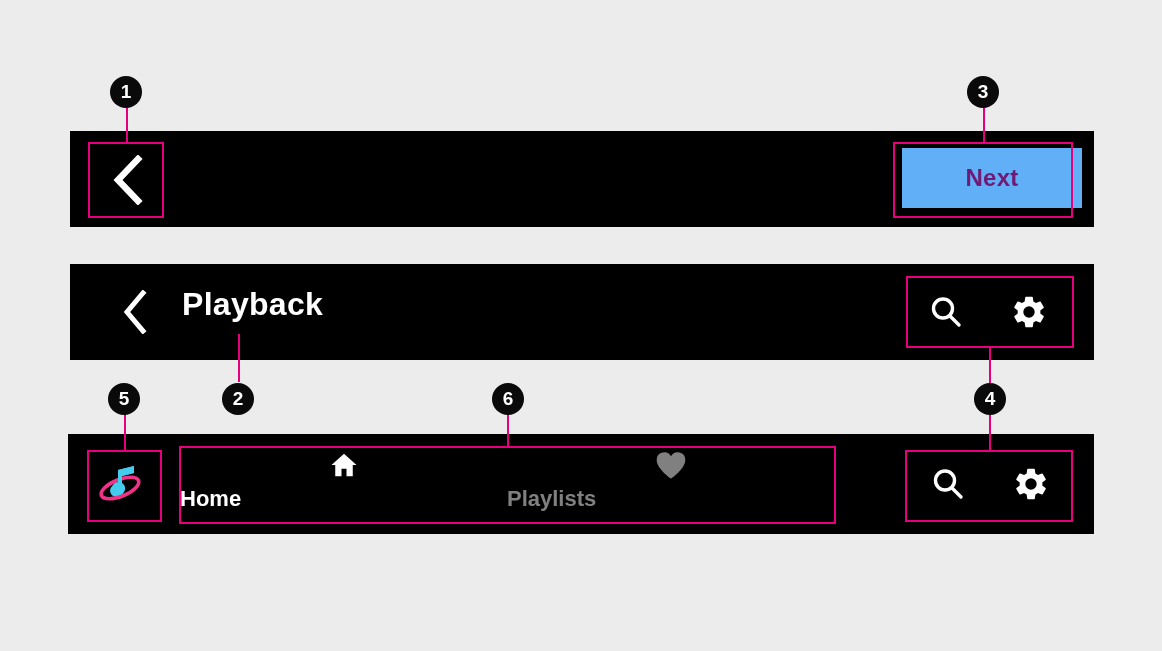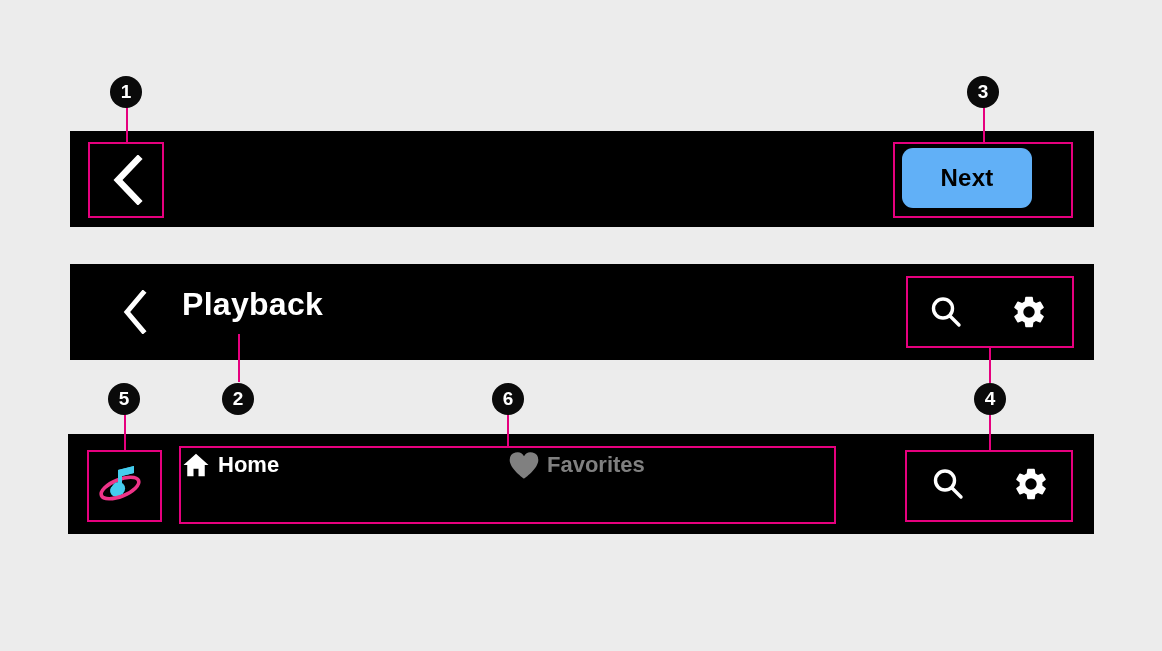--- a/index.html
+++ b/index.html
@@ -43,28 +43,28 @@
     height: 75px;
     display: flex;
     align-items: center;
     justify-content: center;
   }
 
   #wizard-next-button {
     position: absolute;
     left: 832px;
     top: 17px;
-    width: 130px;
+    width: 180px;
     height: 60px;
     background: #61b0f7;
-    border-radius: 11px;
-    display: flex;
-    align-items: center;
-    justify-content: center;
-    color: #000000;
+    border-radius: 0;
+    display: flex;
+    align-items: center;
+    justify-content: center;
+    color: #701a75;
     font-size: 24px;
     font-weight: bold;
     letter-spacing: 0.2px;
   }
 
   
   #header-bar {
     left: 70px;
     top: 264px;
     width: 1024px;
@@ -131,22 +131,21 @@
     top: 14px;
     width: 654px;
     height: 72px;
     display: flex;
     align-items: flex-start;
   }
 
   .nav-tab {
     flex: 1 1 0;
     display: flex;
-    flex-direction: row;
-    align-items: center;
+    flex-direction: column;
     justify-content: flex-start;
     gap: 6px;
     color: #808080;
   }
   .nav-tab .nav-icon {
     height: 34px;
     display: flex;
     align-items: center;
     justify-content: center;
   }
@@ -277,21 +276,21 @@
         <span class="nav-label">Home</span>
       </div>
 
 
       <div class="nav-tab">
         <span class="nav-icon">
           <svg width="34" height="30" viewBox="0 0 24 22">
             <path fill="#808080" d="M12 21 C12 21 1.5 13.8 1.5 7.3 A5.6 5.6 0 0 1 12 4.6 A5.6 5.6 0 0 1 22.5 7.3 C22.5 13.8 12 21 12 21 z"></path>
           </svg>
         </span>
-        <span class="nav-label">Favorites</span>
+        <span class="nav-label">Playlists</span>
       </div>
 
 
     </div>
 
     <div id="nav-actions">
       <span>
         <span>
           <svg width="36" height="36" viewBox="0 0 36 36">
             <circle cx="15" cy="14.5" r="9.5" fill="none" stroke="#ffffff" stroke-width="3.4"></circle>

